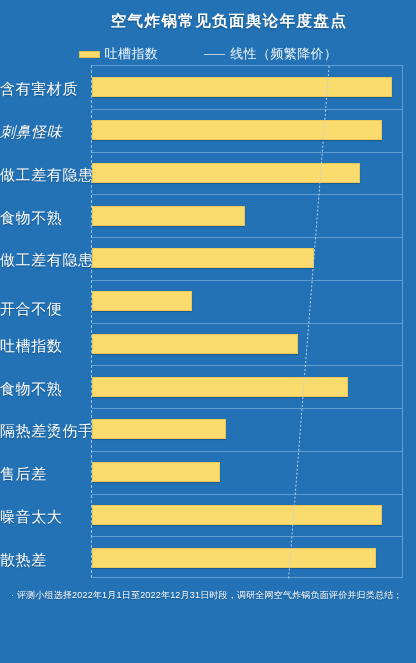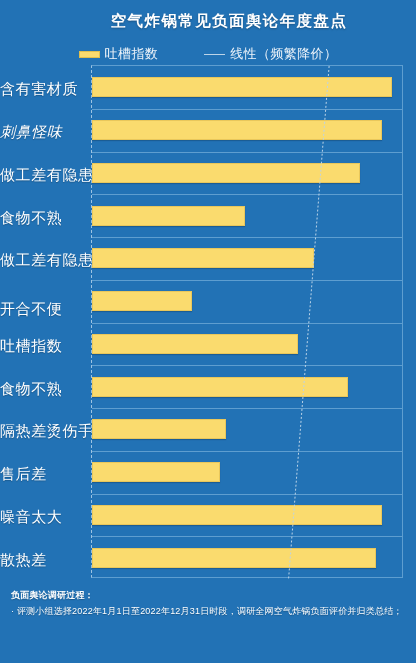--- a/index.html
+++ b/index.html
@@ -227,15 +227,14 @@
       <div class="bar-row" style="top: 481.625px;">
         <div class="bar" title="散热差 91" style="width: 283.92px; background: rgb(250, 219, 110);"></div>
       </div>
     </div>
   <svg id="trendline" viewBox="0 0 312 513" preserveAspectRatio="none">
     <polyline id="trend-path" fill="none" stroke="#bcd4e8" stroke-width="1" stroke-dasharray="2 2" points="237.12,0 196.56,513"></polyline>
   </svg>
 </div>
 
 <div id="footer">
-  <div class="f-head">负面舆论调研过程：</div>
   <span class="f-item">· 评测小组选择2022年1月1日至2022年12月31日时段，调研全网空气炸锅负面评价并归类总结；</span>
 </div>
 
 </body></html>

